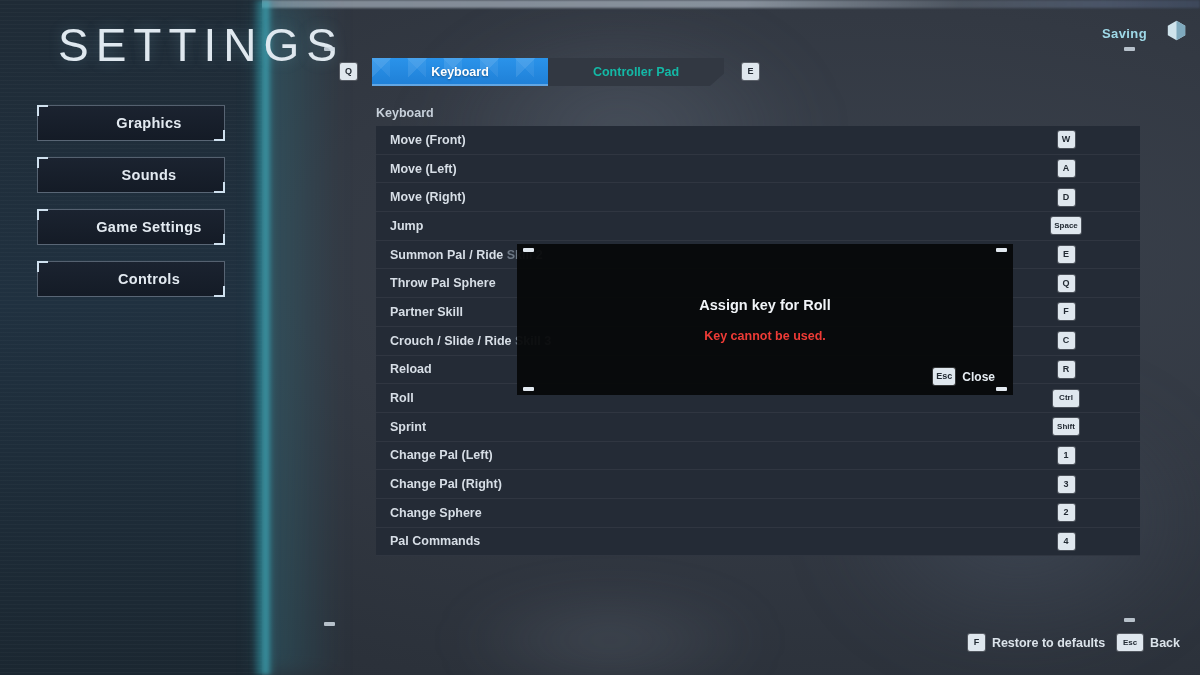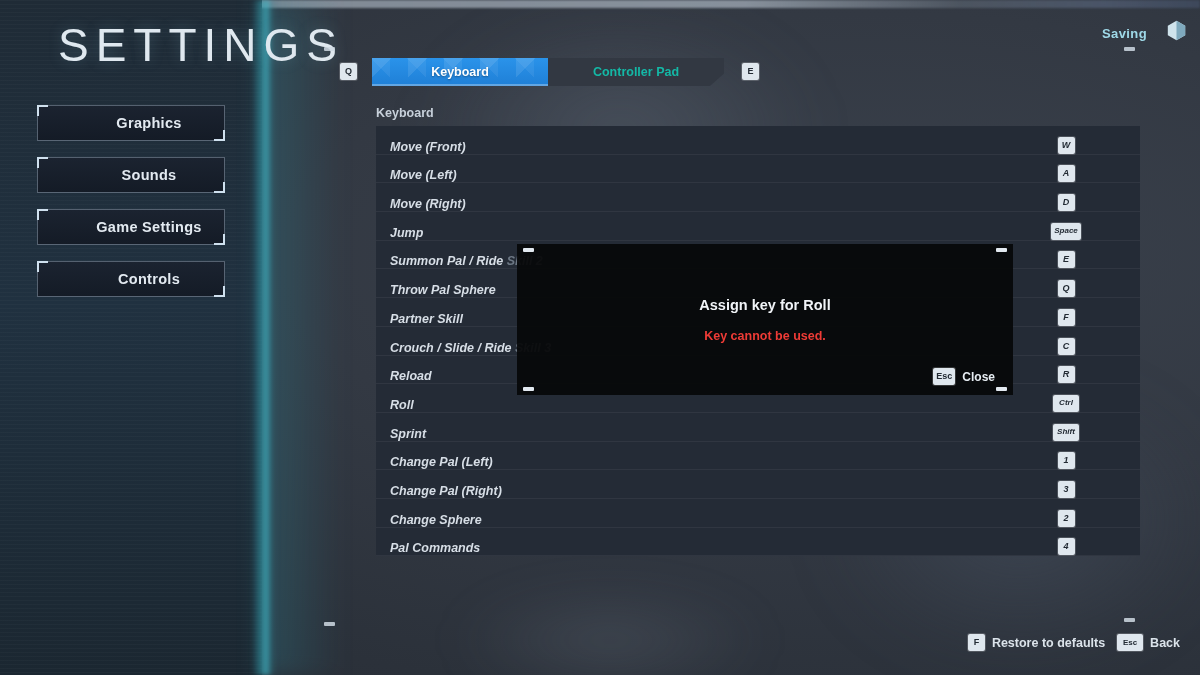--- a/index.html
+++ b/index.html
@@ -134,24 +134,23 @@
   .tab .lbl{ position:relative; z-index:2; }
 
   
   .section-label{
     position:absolute; left:376px; top:106px; font-size:12.5px; font-weight:700; color:#c7d0da;
   }
 
   
   .list{ position:absolute; left:376px; top:126px; width:764px; }
   .row{
-    position:relative; height:28.7px; display:flex; align-items:flex-end;
+    position:relative; height:28.7px; display:flex; align-items:center;
     background:#242b36;
     border-bottom:1px solid rgba(255,255,255,.055);
-    font-style:italic;
   }
   .row .action{
     flex:0 0 616px; padding-left:14px; font-size:12.5px; font-weight:700; color:#d7dee6;
   }
   .row .action .muted{ color:#6d7885; font-weight:700; }
   .row .keycell{ flex:1; display:flex; align-items:center; justify-content:center; }
 
   
   .dash{ position:absolute; width:11px; height:4px; background:#cfd9e3; border-radius:1px; opacity:.85; }
 

